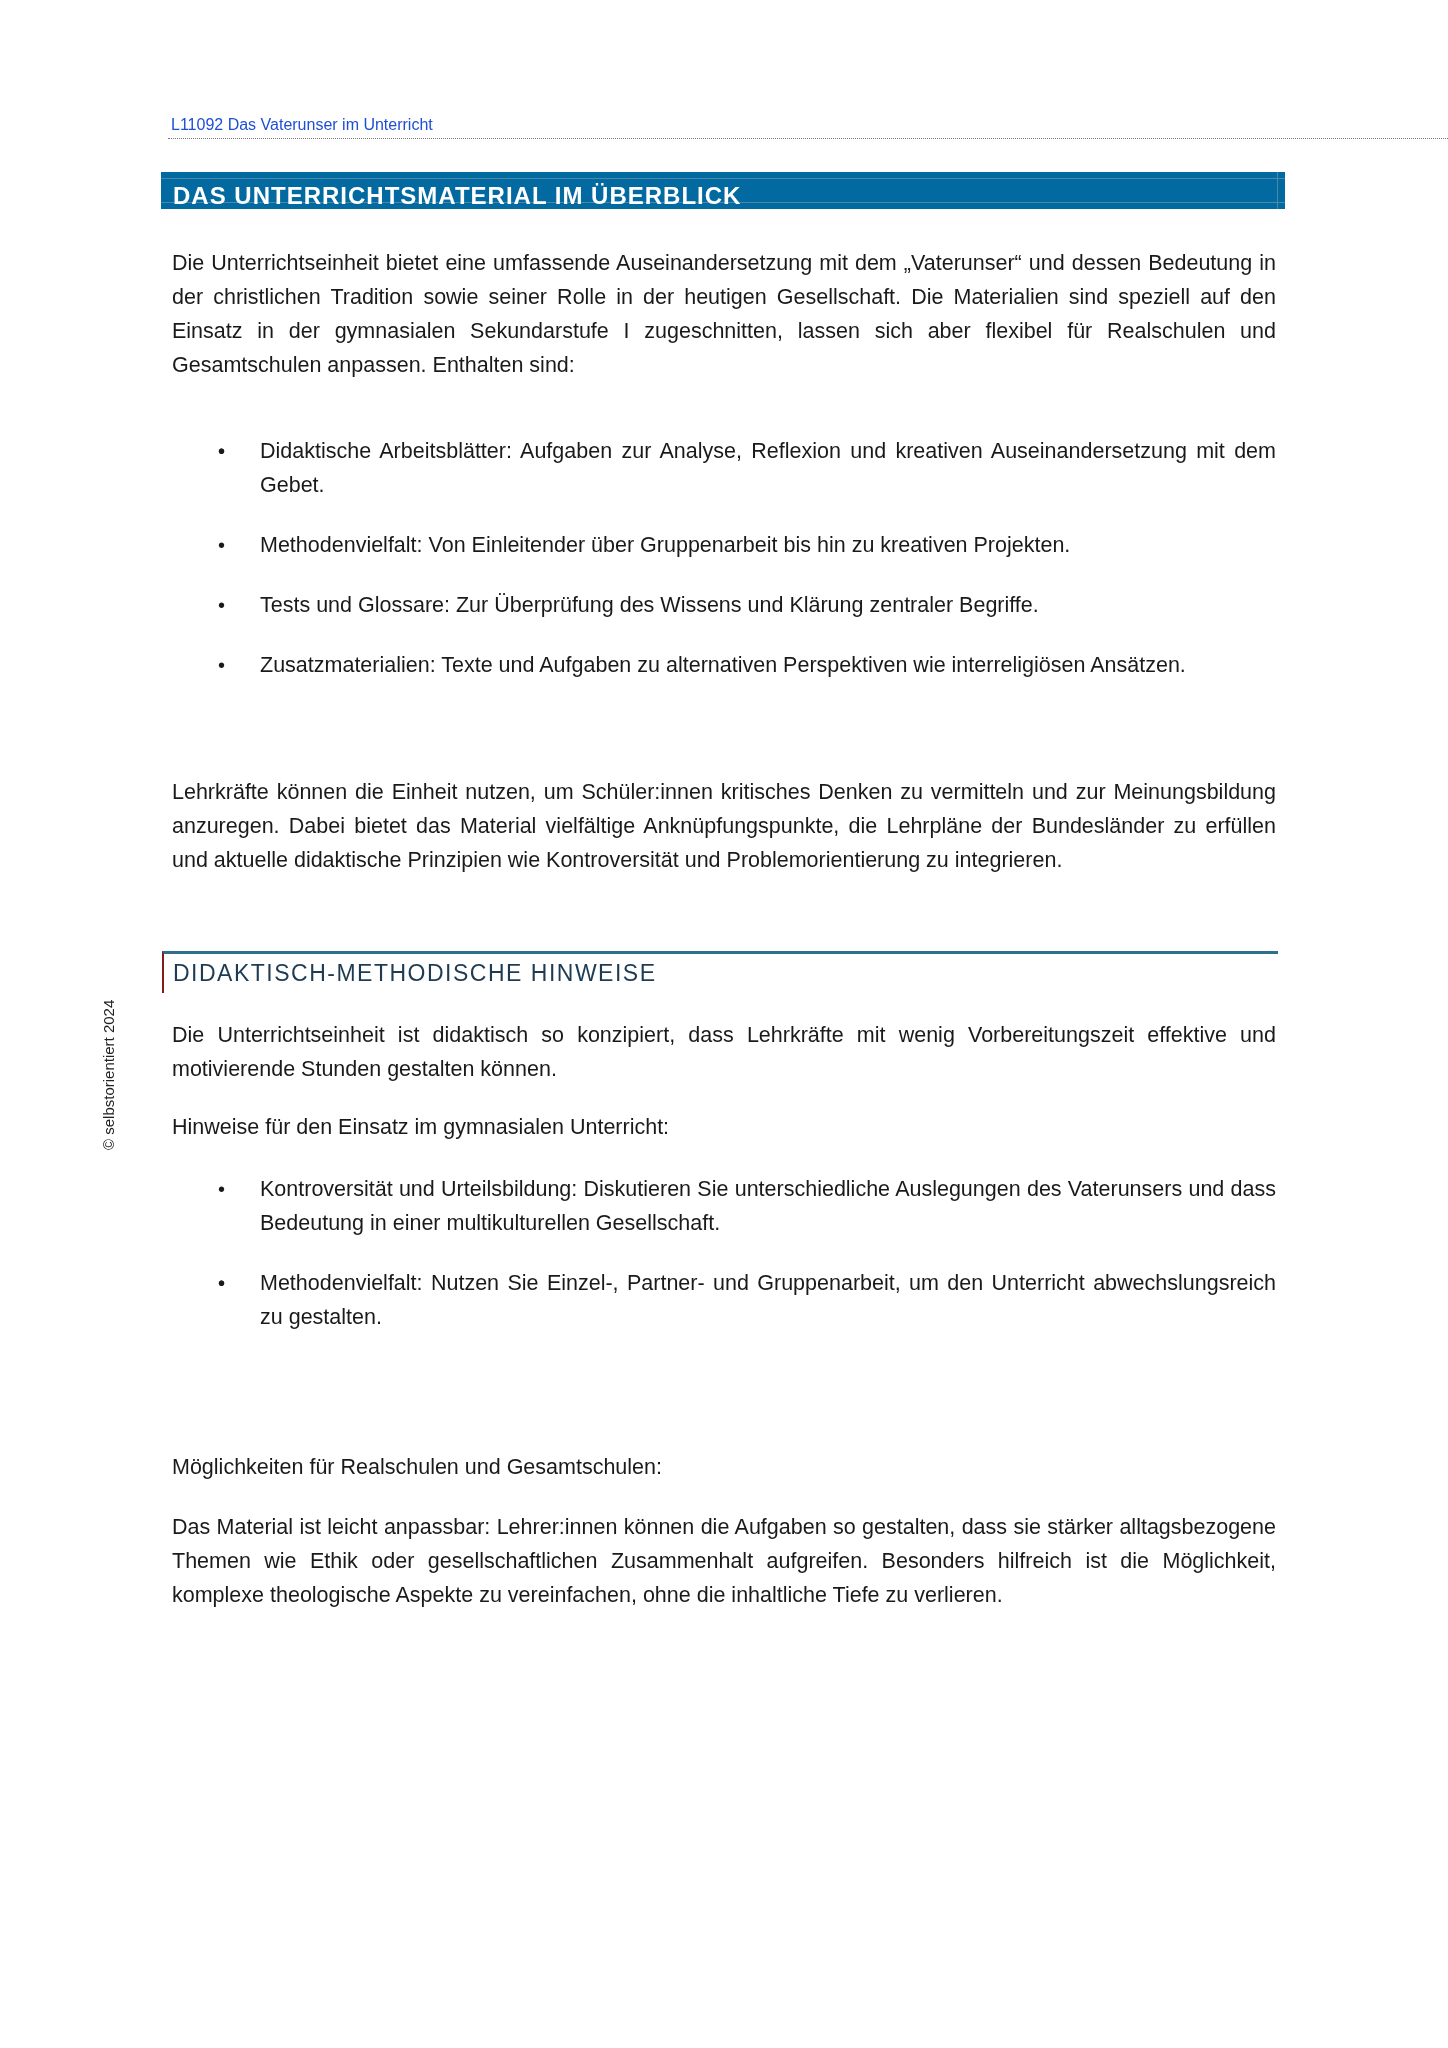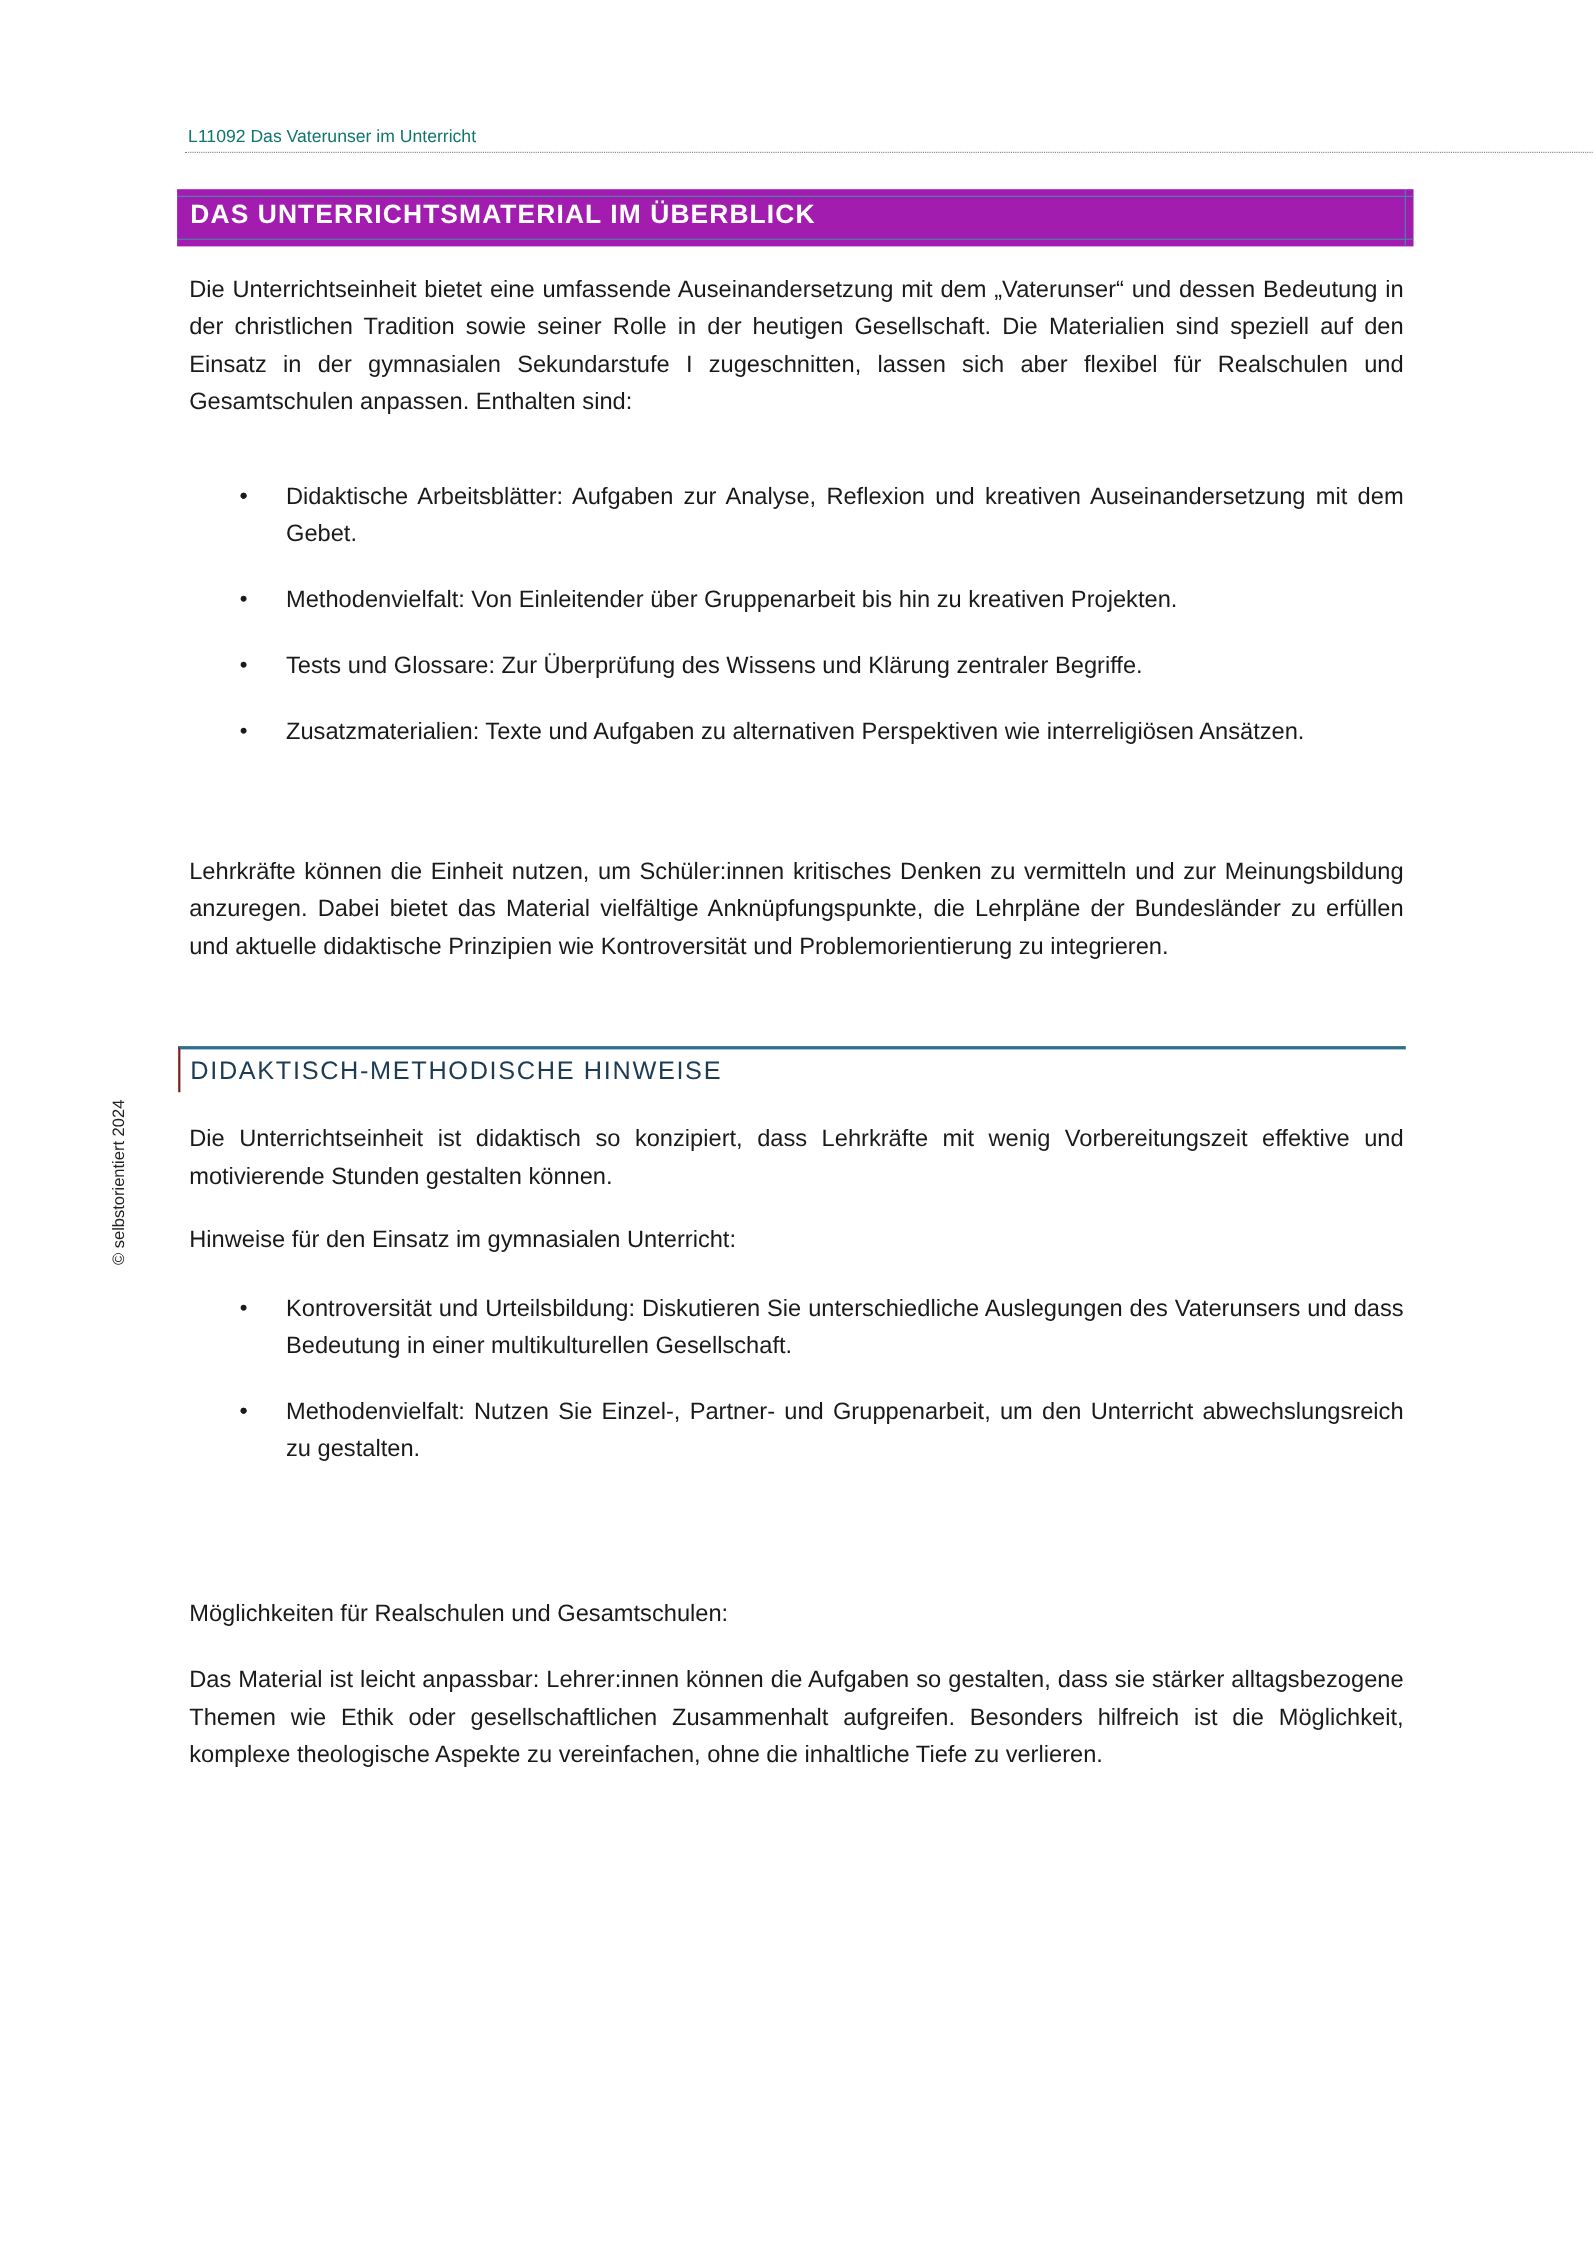--- a/index.html
+++ b/index.html
@@ -1,26 +1,26 @@
 <!DOCTYPE html>
 <html><head>
 <meta charset="utf-8">
 <style>
   html, body { margin: 0; padding: 0; background: #ffffff; }
   body { width: 1448px; height: 2048px; position: relative; overflow: hidden;
          font-family: "Liberation Sans", sans-serif; color: #1a1a1a; }
   .page-header { position: absolute; left: 168px; top: 116px; width: 1280px; height: 22px;
                  border-bottom: 1px dotted #7a7a7a; }
-  .page-header .doc-title { position: absolute; left: 3px; top: 0; font-size: 16px; color: #0f766e; }
+  .page-header .doc-title { position: absolute; left: 3px; top: 0; font-size: 16px; color: #1d4ed8; }
 
   .side-copyright { position: absolute; left: 100px; top: 1150px; transform-origin: left top;
                     transform: rotate(-90deg); font-size: 15px; color: #222; white-space: nowrap; }
 
-  .banner { position: absolute; left: 161px; top: 172px; width: 1124px; height: 52px;
-            background: #a21caf; box-sizing: border-box; }
+  .banner { position: absolute; left: 161px; top: 172px; width: 1124px; height: 37px;
+            background: #0369a1; box-sizing: border-box; }
   .banner .inner-line-top { position: absolute; left: 0; right: 0; top: 6px; height: 1px; background: #4b89a8; }
   .banner .inner-line-bot { position: absolute; left: 0; right: 0; bottom: 6px; height: 1px; background: #4b89a8; }
   .banner .inner-line-right { position: absolute; top: 0; bottom: 0; right: 7px; width: 1px; background: #4b89a8; }
   .banner h1 { position: absolute; left: 12px; top: 10px; margin: 0; font-size: 24px; font-weight: bold;
                letter-spacing: 1px; color: #ffffff; }
 
   .content { position: absolute; left: 172px; width: 1104px; font-size: 21.5px; line-height: 34px; }
   .para { margin: 0; text-align: justify; }
   .bullets { list-style: none; margin: 0; padding: 0; }
   .bullets li { position: relative; padding-left: 88px; text-align: justify; }

